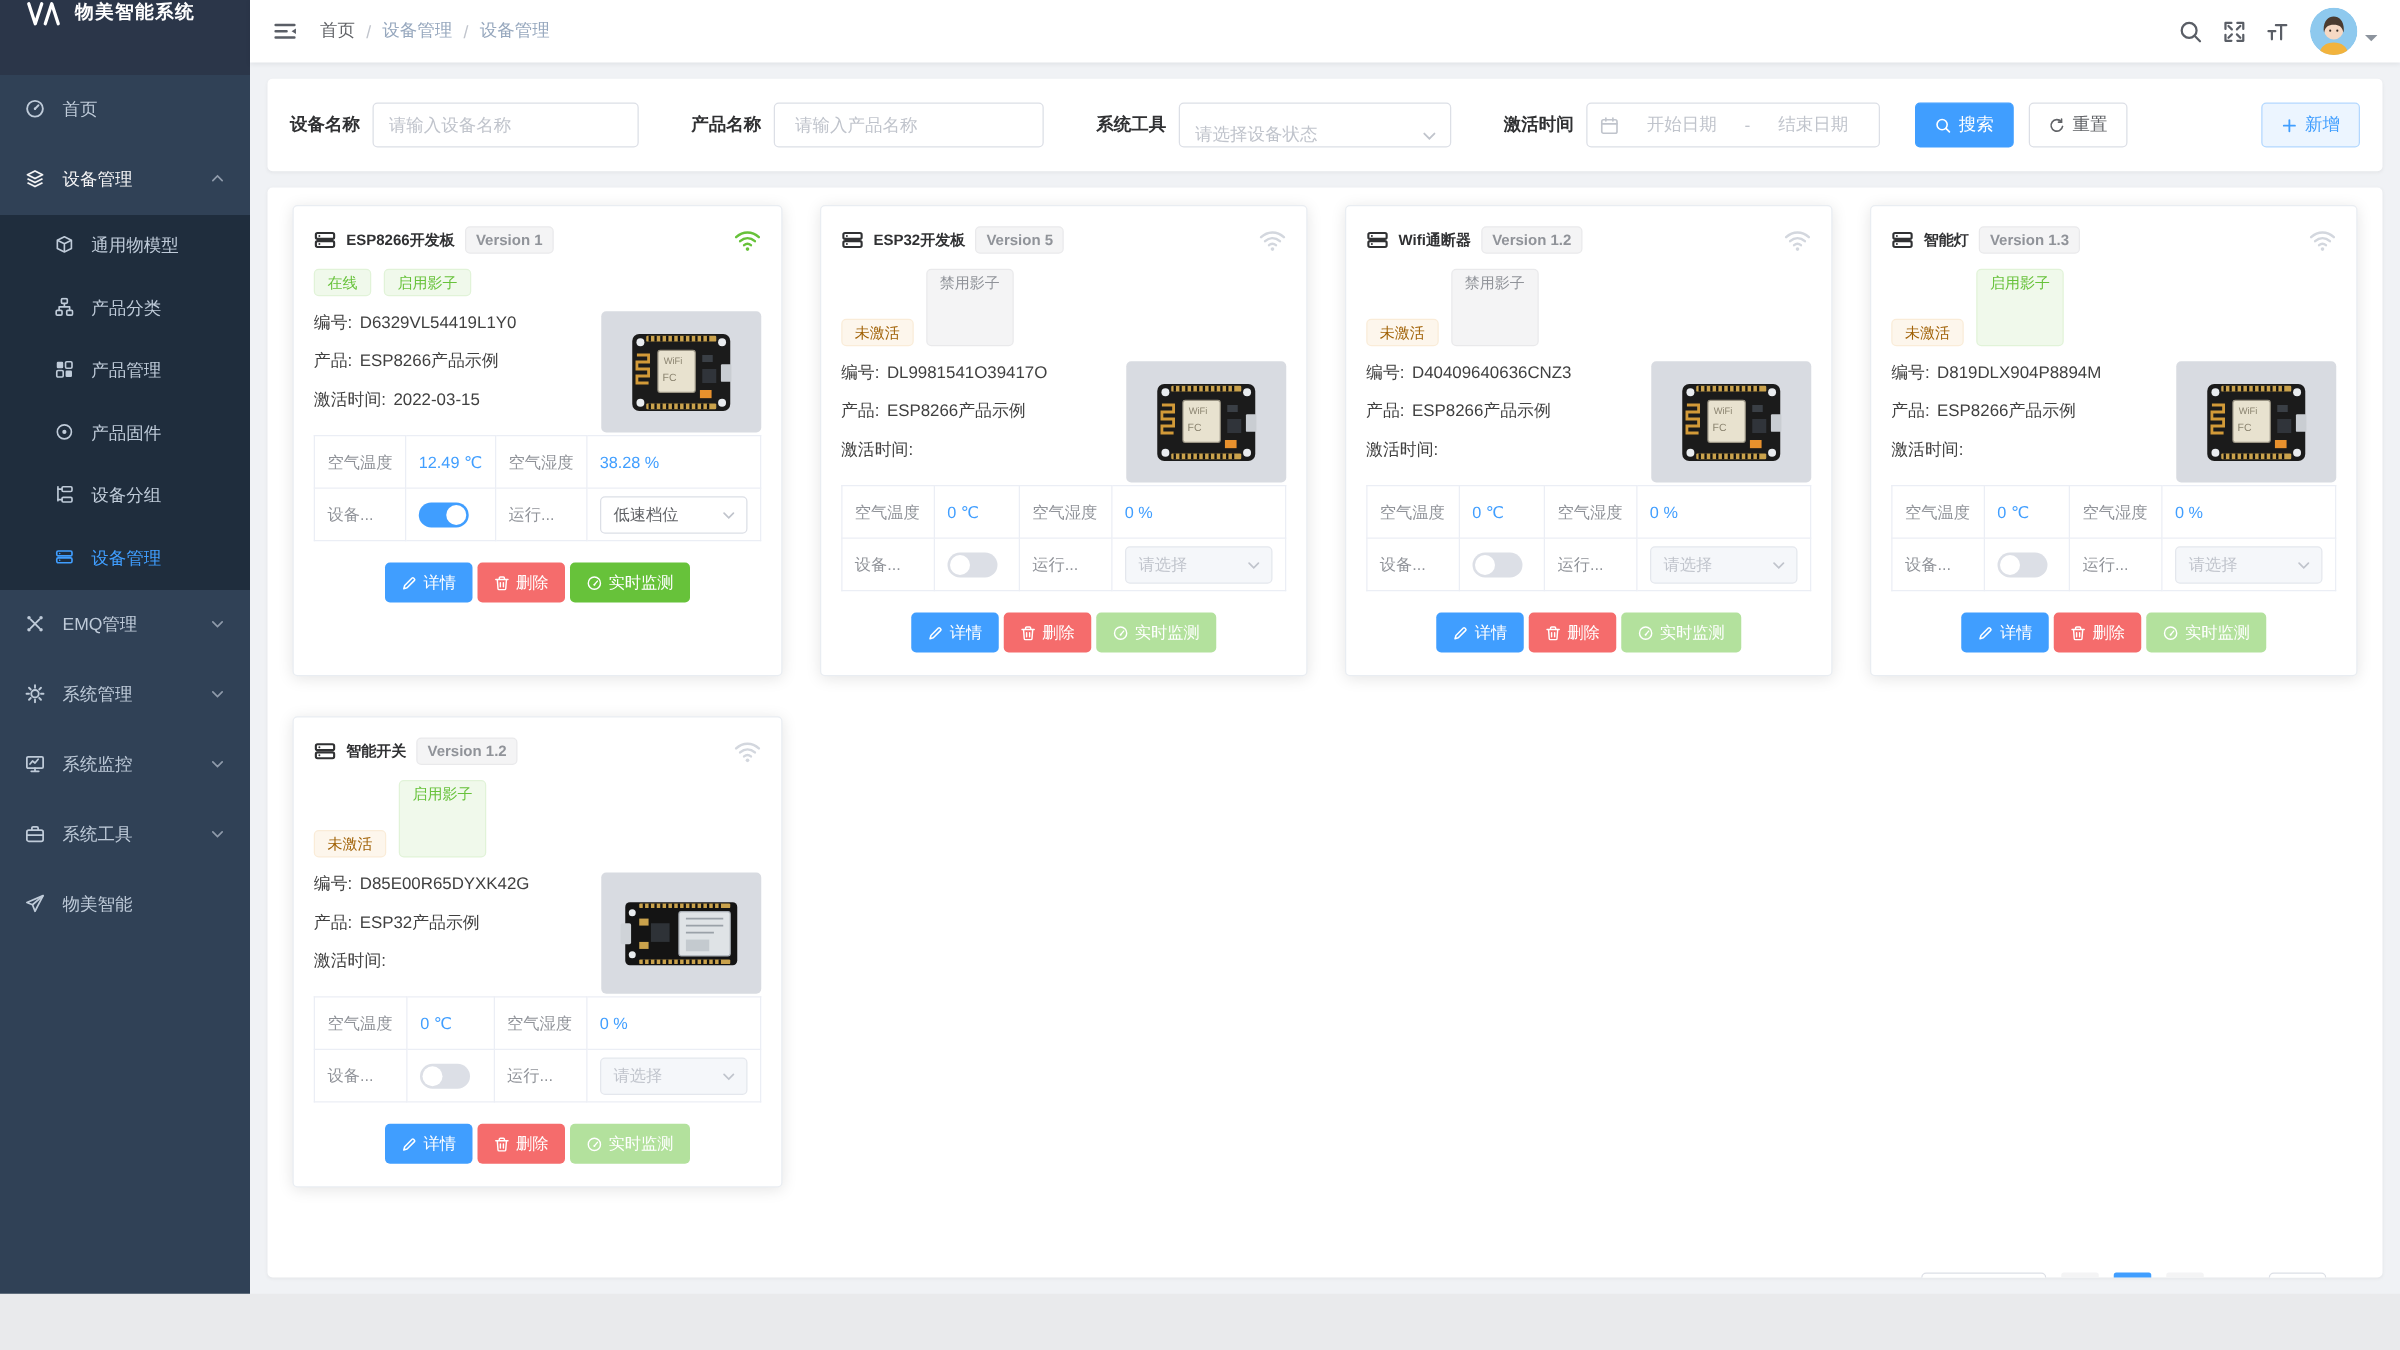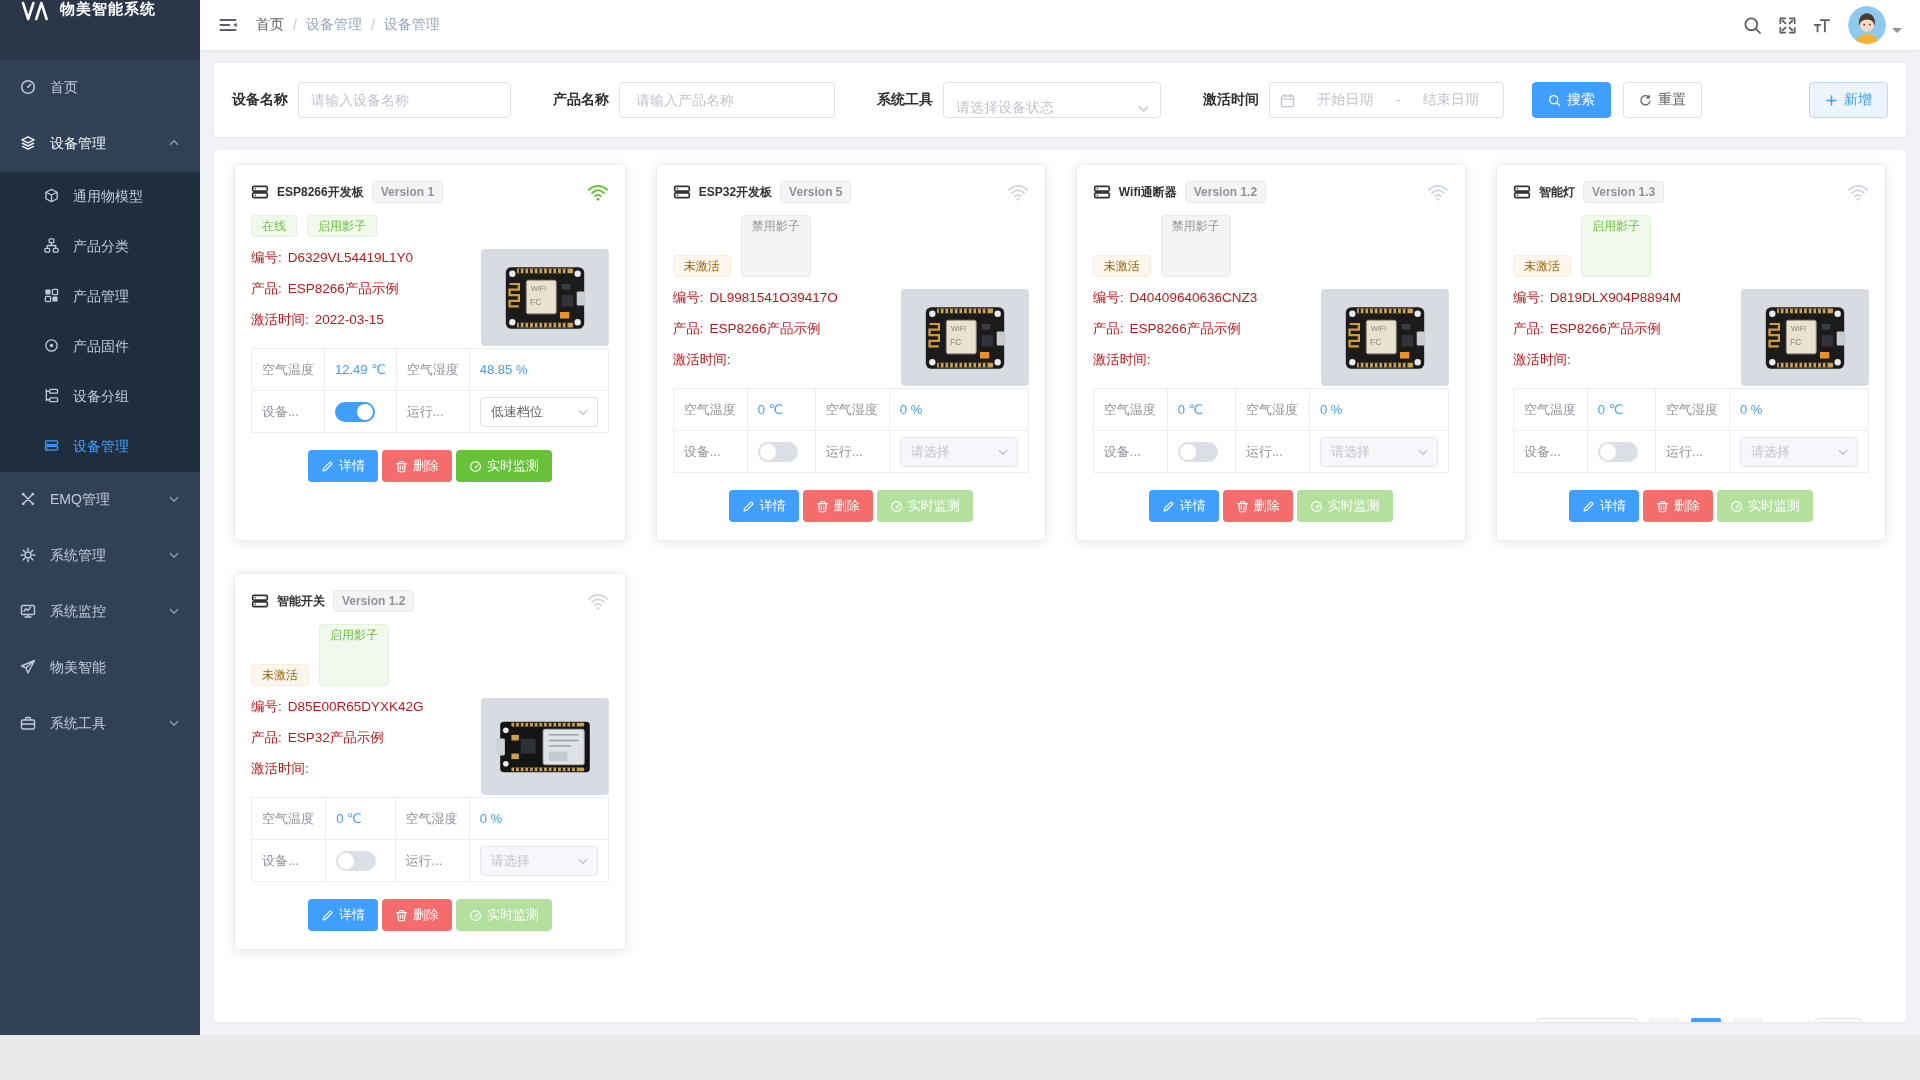--- a/index.html
+++ b/index.html
@@ -65,21 +65,21 @@
   .wifi { margin-left: auto; display: flex; }
   .wifi-on { color: #67c23a; }
   .wifi-off { color: #d3d7de; }
   .tag-row { display: flex; gap: 10px; margin: 12px 0 12px; }
   .tag { font-size: 12px; padding: 4px 10px; border-radius: 4px; border: 1px solid transparent; line-height: 1; }
   .tag-success { background: #f0f9eb; border-color: #e1f3d8; color: #67c23a; }
   .tag-warning { background: #fdf6ec; border-color: #faecd8; color: #a16207; margin-top: 40px; }
   .tag-info { background: #f4f4f5; border-color: #e9e9eb; color: #909399; }
   .dc-body { display: flex; gap: 10px; }
   .dc-info { flex: 1; min-width: 0; }
-  .info-line { color: #b91c1c; font-size: 13.5px; margin-bottom: 13px; white-space: nowrap; overflow: hidden; }
+  .info-line { color: #404040; font-size: 13.5px; margin-bottom: 13px; white-space: nowrap; overflow: hidden; }
   .info-line .ilabel { margin-right: 6px; }
   .board-img { width: 128px; height: 97px; background: #d8dbe1; border-radius: 4px; flex-shrink: 0; display: flex; align-items: center; justify-content: center; overflow: hidden; }
   .mini-table { width: 100%; border-collapse: collapse; margin-top: 2px; }
   .mini-table td { border: 1px solid #ebeef5; height: 42px; padding: 0 10px; font-size: 13px; }
   .td-label { color: #909399; width: 22%; white-space: nowrap; }
   .td-value { color: #409eff; font-size: 14px; width: 28%; white-space: nowrap; }
   .toggle { width: 40px; height: 20px; border-radius: 10px; background: #dcdfe6; position: relative; cursor: pointer; display: inline-block; vertical-align: middle; }
   .toggle .knob { position: absolute; top: 2px; left: 2px; width: 16px; height: 16px; border-radius: 50%; background: #fff; }
   .toggle.is-checked { background: #409eff; }
   .toggle.is-checked .knob { left: 22px; }
@@ -222,34 +222,34 @@
             <path d="M4 8.2l2-2.4 2 1.6 2.5-3"></path>
             <path d="M8 11.5V14M5 14h6"></path>
           </svg></span>
       <span>系统监控</span>
       <span class="arrow"><svg width="12" height="12" viewBox="0 0 16 16" fill="none" stroke="currentColor" stroke-width="1.8" stroke-linecap="round">
             <path d="M3 6l5 5 5-5"></path>
           </svg></span>
     </div>
     <div class="menu-item">
       <span class="micon"><svg width="16" height="16" viewBox="0 0 16 16" fill="none" stroke="currentColor" stroke-width="1.4" stroke-linejoin="round">
-            <path d="M14.5 1.5L1.5 7l4.5 1.8L8 14l2.3-4.5 4.2-8z"></path>
-            <path d="M14.5 1.5L6 8.8"></path>
-          </svg></span>
-      <span>物美智能</span>
-    </div>
-    <div class="menu-item">
-      <span class="micon"><svg width="16" height="16" viewBox="0 0 16 16" fill="none" stroke="currentColor" stroke-width="1.4" stroke-linejoin="round">
             <rect x="1.5" y="5" width="13" height="9" rx="1.5"></rect>
             <path d="M5.5 5V3.5a1 1 0 0 1 1-1h3a1 1 0 0 1 1 1V5M1.5 9h13"></path>
           </svg></span>
       <span>系统工具</span>
       <span class="arrow"><svg width="12" height="12" viewBox="0 0 16 16" fill="none" stroke="currentColor" stroke-width="1.8" stroke-linecap="round">
             <path d="M3 6l5 5 5-5"></path>
           </svg></span>
+    </div>
+    <div class="menu-item">
+      <span class="micon"><svg width="16" height="16" viewBox="0 0 16 16" fill="none" stroke="currentColor" stroke-width="1.4" stroke-linejoin="round">
+            <path d="M14.5 1.5L1.5 7l4.5 1.8L8 14l2.3-4.5 4.2-8z"></path>
+            <path d="M14.5 1.5L6 8.8"></path>
+          </svg></span>
+      <span>物美智能</span>
     </div>
   </aside>
 
   <div class="main">
 
     <header class="topbar">
       <span class="hamburger">
         <svg width="20" height="20" viewBox="0 0 16 16" fill="none" stroke="currentColor" stroke-width="1.6" stroke-linecap="round">
             <path d="M2 4h12M2 8h7M2 12h12"></path>
             <path d="M15 6.2v3.6L12.2 8z" fill="currentColor" stroke="none"></path>
@@ -441,21 +441,21 @@
         </svg>
 
       </div>
     </div>
     <table class="mini-table">
       <tbody>
                   <tr>
         <td class="td-label">空气温度</td>
         <td class="td-value">12.49 ℃</td>
         <td class="td-label">空气湿度</td>
-        <td class="td-value">48.85 %</td>
+        <td class="td-value">38.28 %</td>
       </tr>
       <tr>
         <td class="td-label">设备...</td>
         <td>
           <span class="toggle is-checked"><span class="knob"></span></span>
         </td>
         <td class="td-label">运行...</td>
         <td>
           <span class="mini-select">
             <span class="value">低速档位</span>

